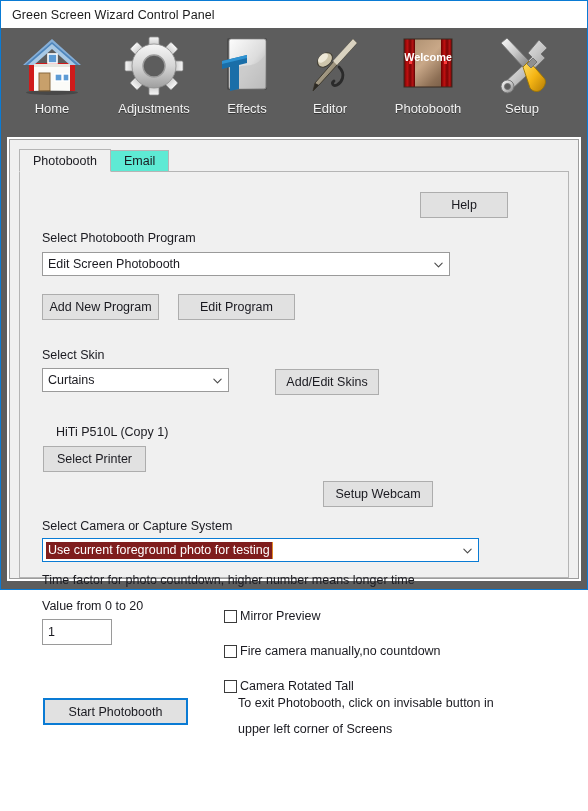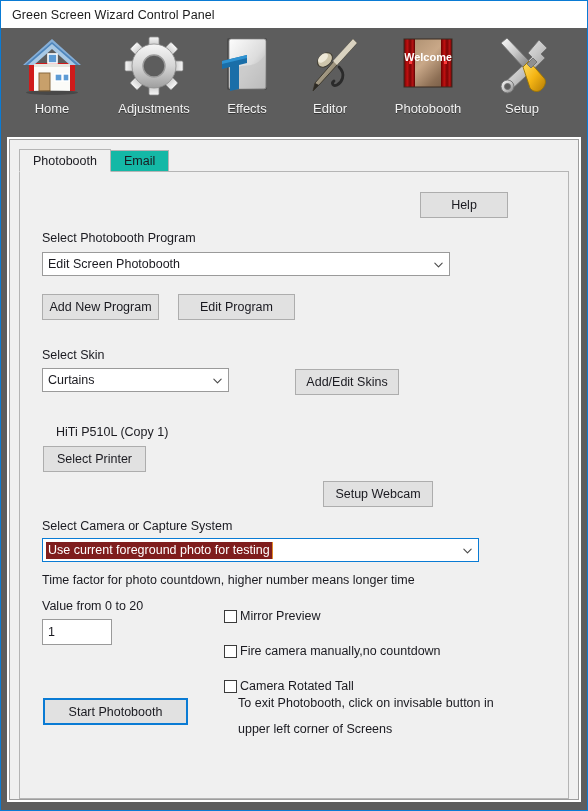--- a/index.html
+++ b/index.html
@@ -14,21 +14,21 @@
     font-family: "Liberation Sans", sans-serif;
     font-size: 12px;
     color: #1a1a20;
   }
 
   
   #app-window {
     position: absolute;
     left: 0; top: 0;
     width: 588px;
-    height: 811px;
+    height: 590px;
     box-sizing: border-box;
     border: 1px solid #0a7bd4;
     background: #5d5d5d;
     display: flex;
     flex-direction: column;
   }
 
   
   #title-bar {
     height: 27px;
@@ -103,21 +103,21 @@
   }
   .tab {
     height: 22px;
     box-sizing: border-box;
     padding: 0 13px;
     display: flex;
     align-items: center;
     font-size: 12.5px;
     color: #1a1a20;
     border: 1px solid #b5b5b5;
-    background: #14b8a6;
+    background: #5eead4;
     margin-right: -1px;
     cursor: default;
     white-space: nowrap;
   }
   .tab.active {
     background: #f0f0f0;
     border-bottom: 1px solid #f0f0f0;
     height: 23px;
     z-index: 4;
   }
@@ -477,21 +477,21 @@
 
         <div class="wcombo" style="left:22px; top:197px; width:187px; height:24px;">
           <span class="combo-text">Curtains</span>
           <span class="combo-arrow">
             <svg viewBox="0 0 12 12">
                 <path d="M2 4.5 L6 8.5 L10 4.5" fill="none" stroke="#4a4a4a" stroke-width="1.2" stroke-linecap="round" stroke-linejoin="round"></path>
               </svg>
           </span>
         </div>
 
-        <div class="wbutton" style="left:255px; top:198px; width:104px; height:26px;margin-left:20px;">Add/Edit Skins</div>
+        <div class="wbutton" style="left:255px; top:198px; width:104px; height:26px;">Add/Edit Skins</div>
 
         <div class="wlabel" style="left:36px; top:254px;text-align:right;">HiTi P510L (Copy 1)</div>
 
         <div class="wbutton" style="left:23px; top:275px; width:103px; height:26px;">Select Printer</div>
 
         <div class="wbutton" style="left:303px; top:310px; width:110px; height:26px;">Setup Webcam</div>
 
         <div class="wlabel" style="left:22px; top:348px;">Select Camera or Capture System</div>
 
         <div class="wcombo focused" style="left:22px; top:367px; width:437px; height:24px;">

